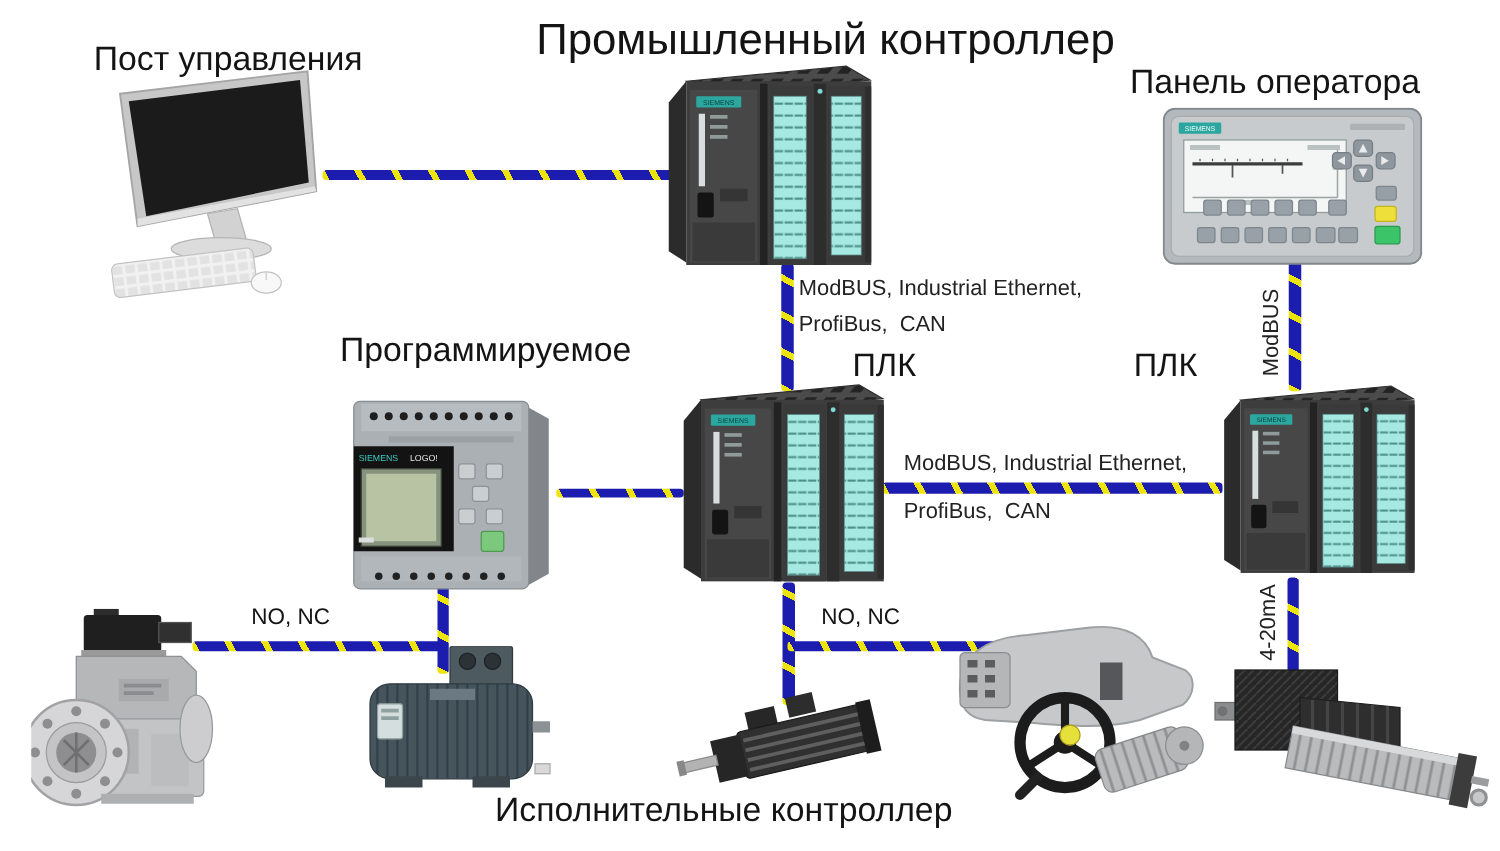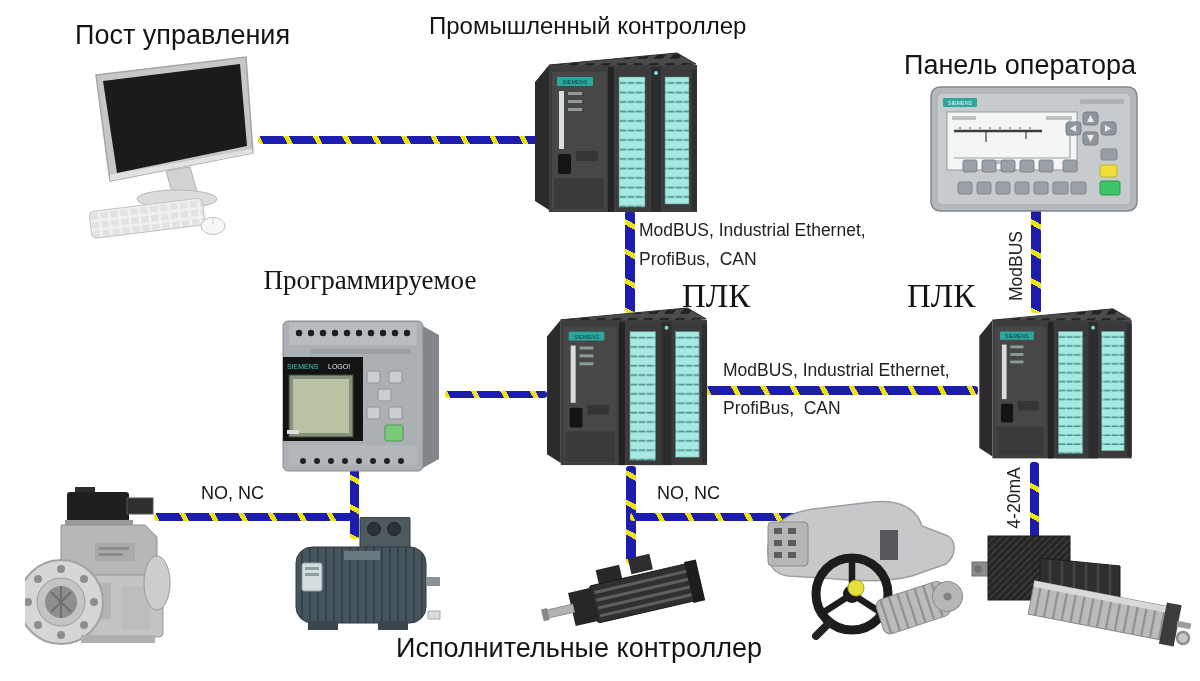--- a/index.html
+++ b/index.html
@@ -1,26 +1,26 @@
 <!DOCTYPE html>
 <html><head>
 <meta charset="utf-8">
 <style>
   * { margin:0; padding:0; box-sizing:border-box; }
   html,body { background:#ffffff; }
   body { font-family:"Liberation Sans","DejaVu Sans",sans-serif; }
   #canvas { position:relative; width:1200px; height:681px; background:#ffffff; overflow:hidden; }
   .lbl { position:absolute; color:#141414; white-space:nowrap; z-index:3; line-height:1.15; }
   .t27 { font-size:27px; }
-  .t28 { font-size:24px; }
-  .t31 { font-size:33px;font-family:Liberation Serif, serif; }
+  .t28 { font-size:35px; }
+  .t31 { font-size:26px; }
   .bus { font-size:17.5px; color:#222222; }
   .pre { white-space:pre; }
   .vert { transform:rotate(-90deg); text-align:center; }
-  .center { text-align:center;font-family:Liberation Serif, serif; }
+  .center { text-align:right; }
   .cable { position:absolute; z-index:1; border-radius:3px;
            background:repeating-linear-gradient(62deg,#ece40a 0 5px,#1c1caf 5px 26px); }
   .cable.v { background:repeating-linear-gradient(28deg,#ece40a 0 5px,#1c1caf 5px 26px); }
   .dev { position:absolute; z-index:2; }
 </style>
 </head>
 <body>
 
 <div id="canvas">
 
@@ -58,21 +58,21 @@
   <div class="cable v" style="left:625px;top:211px;width:10px;height:102px"></div>
   <div class="cable v" style="left:1031px;top:209px;width:10px;height:104px"></div>
   <div class="cable" style="left:706px;top:386px;width:272px;height:9px"></div>
   <div class="cable" style="left:445px;top:391px;width:102px;height:7px"></div>
   <div class="cable v" style="left:350px;top:467px;width:9px;height:72px"></div>
   <div class="cable" style="left:154px;top:513px;width:200px;height:8px"></div>
   <div class="cable v" style="left:626px;top:466px;width:10px;height:98px"></div>
   <div class="cable" style="left:630px;top:513px;width:172px;height:8px"></div>
   <div class="cable v" style="left:1030px;top:462px;width:9px;height:85px"></div>
 
-  <div class="lbl t27" style="left:75px;top:20px">Пост управления</div>
+  <div class="lbl t27" style="left:75px;top:32px">Пост управления</div>
   <div class="lbl t28" style="left:429px;top:12px">Промышленный контроллер</div>
   <div class="lbl t27" style="left:904px;top:50px">Панель оператора</div>
 
   <div class="lbl t27 center" style="left:235px;top:265px;width:270px">
     <span style="display:block">Программируемое</span>
   </div>
 
   <div class="lbl t31" style="left:682px;top:278px">ПЛК</div>
   <div class="lbl t31" style="left:907px;top:278px">ПЛК</div>
   <div class="lbl t27" style="left:396px;top:633px">Исполнительные контроллер</div>

